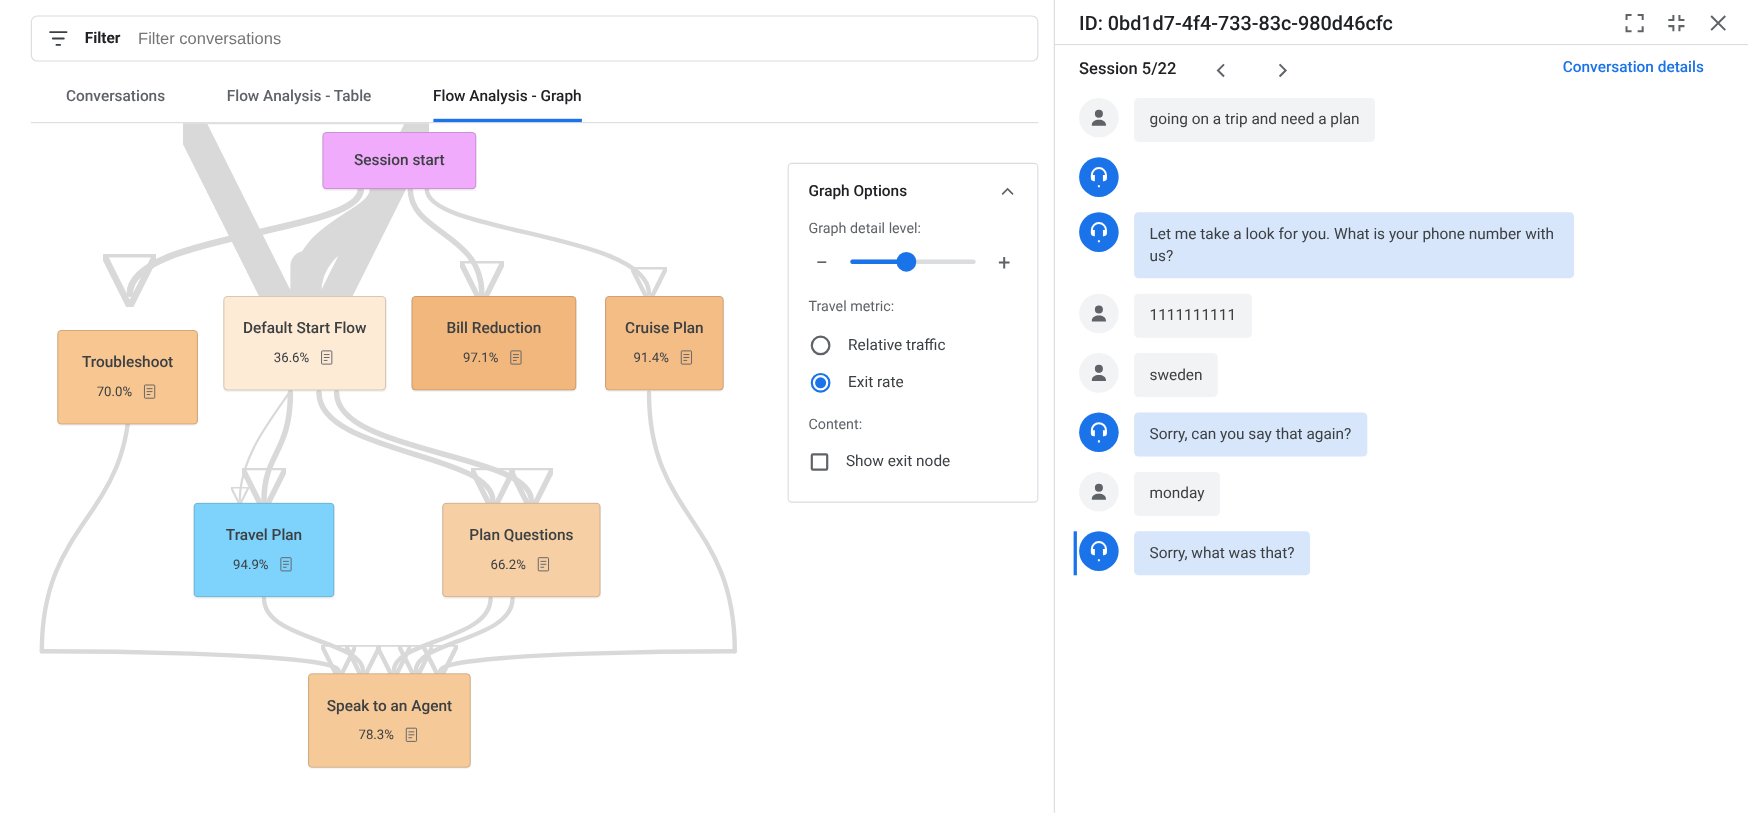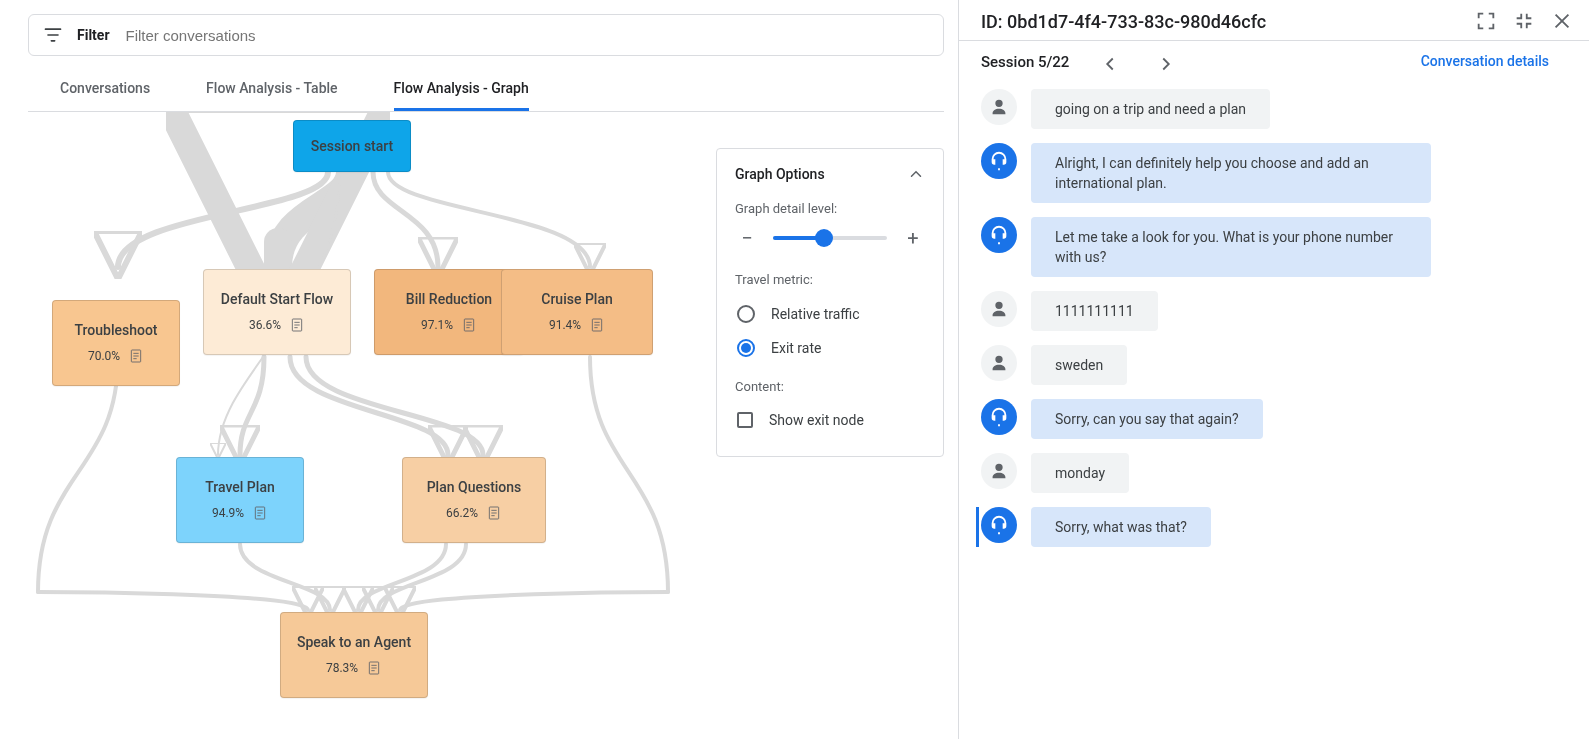--- a/index.html
+++ b/index.html
@@ -15,21 +15,21 @@
   .tabs { display:flex; gap:56px; padding:0 32px; border-bottom:1px solid #dadce0; }
   .tab { padding:14px 0 12px; font-size:14px; font-weight:500; color:#5f6368; border-bottom:3px solid transparent; cursor:pointer; }
   .tab.active { color:#202124; border-bottom-color:#1a73e8; }
 
   .canvas { position:relative; height:600px; }
 
   .node { position:absolute; border:1px solid rgba(0,0,0,.15); border-radius:4px; text-align:center; display:flex; flex-direction:column; align-items:center; justify-content:center; box-shadow:0 1px 1px rgba(0,0,0,.05); }
   .node .title { font-size:14px; font-weight:500; color:#3c4043; }
   .node .stat { display:flex; align-items:center; gap:8px; margin-top:10px; font-size:12px; color:#3c4043; }
   .node svg.pageicon { width:16px; height:16px; fill:none; stroke:#5f6368; stroke-width:1.3; }
-  .node.start { background:#0ea5e9; width:118px; height:52px; }
+  .node.start { background:#f0abfc; width:140px; height:52px; }
 
   
   .shade-a { background:#f8c690;margin-top:31px; }
   .shade-b { background:#fdebd6; }
   .shade-c { background:#f2b77d; }
   .shade-d { background:#f4bd86; }
   .shade-e { background:#7dd3fc; }
   .shade-f { background:#f7cfa4; }
   .shade-g { background:#f6c998; }
 
@@ -58,21 +58,21 @@
   .spacer { flex:1; }
   .details-link { color:#1a73e8; font-size:14px; font-weight:500; cursor:pointer; }
 
   .chat { padding:8px 22px 20px 22px; display:flex; flex-direction:column; gap:14px; overflow:auto; flex:1; position:relative; }
   .msg { display:flex; align-items:flex-start; gap:14px; }
   .avatar { width:36px; height:36px; border-radius:50%; display:flex; align-items:center; justify-content:center; flex:0 0 36px; }
   .avatar.user { background:#f1f3f4; }
   .avatar.bot  { background:#1a73e8; }
   .avatar.user svg { width:22px; height:22px; fill:#5f6368; }
   .avatar.bot svg  { width:22px; height:22px; fill:#fff; }
-  .bubble { padding:10px 24px; border-radius:4px; font-size:14px; line-height:20px; max-width:400px; }
+  .bubble { padding:10px 14px; border-radius:4px; font-size:14px; line-height:20px; max-width:400px; }
   .bubble.user { background:#f1f3f4; color:#3c4043; }
   .bubble.bot  { background:#d7e6fa; color:#3c4043; }
   .current-bar { position:absolute; width:3px; background:#1a73e8; left:-5px; top:0; bottom:0; }
   .msg-wrap { position:relative; }
 
   svg.edges { position:absolute; left:0; top:0; }
   svg.edges path { fill:none; stroke:#d9d9d9; stroke-linecap:round; }
 </style>
 </head>
 <body>
@@ -160,21 +160,21 @@
             <span>97.1%</span>
             <svg class="pageicon" viewBox="0 0 24 24">
               <rect x="5" y="3" width="14" height="18" rx="1"></rect>
               <line x1="8" y1="8" x2="16" y2="8"></line>
               <line x1="8" y1="12" x2="16" y2="12"></line>
               <line x1="8" y1="16" x2="13" y2="16"></line>
             </svg>
           </span>
       </div>
 
-      <div class="node shade-d" style="left:473px; top:157px; width:152px; height:86px;">
+      <div class="node shade-d" style="left:522px; top:157px; width:108px; height:86px;">
         <span class="title">Cruise Plan</span>
         <span class="stat">
             <span>91.4%</span>
             <svg class="pageicon" viewBox="0 0 24 24">
               <rect x="5" y="3" width="14" height="18" rx="1"></rect>
               <line x1="8" y1="8" x2="16" y2="8"></line>
               <line x1="8" y1="12" x2="16" y2="12"></line>
               <line x1="8" y1="16" x2="13" y2="16"></line>
             </svg>
           </span>
@@ -291,21 +291,20 @@
             <div class="bubble user">going on a trip and need a plan</div>
           </div>
         </div>
         <div class="msg-wrap">
           <div class="msg">
             <div class="avatar bot">
               <svg viewBox="0 0 24 24">
                 <path d="M12 2a8 8 0 00-8 8v3a3 3 0 003 3h1v-6H6v-0a6 6 0 0112 0v0h-2v6h1a3 3 0 003-3v-3a8 8 0 00-8-8zm-1 18h2v2h-2z"></path>
               </svg>
             </div>
-            <div class="bubble bot">Alright, I can definitely help you choose and add an international plan.</div>
           </div>
         </div>
         <div class="msg-wrap">
           <div class="msg">
             <div class="avatar bot">
               <svg viewBox="0 0 24 24">
                 <path d="M12 2a8 8 0 00-8 8v3a3 3 0 003 3h1v-6H6v-0a6 6 0 0112 0v0h-2v6h1a3 3 0 003-3v-3a8 8 0 00-8-8zm-1 18h2v2h-2z"></path>
               </svg>
             </div>
             <div class="bubble bot">Let me take a look for you. What is your phone number with us?</div>

